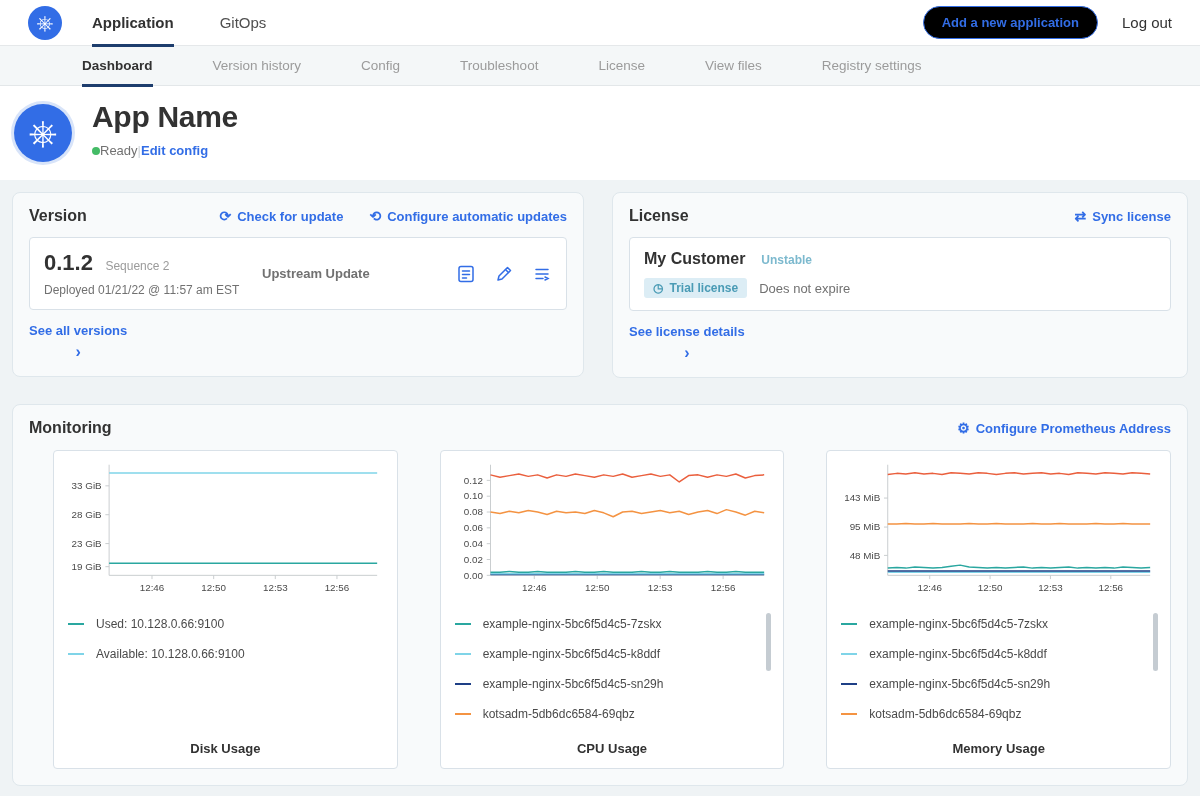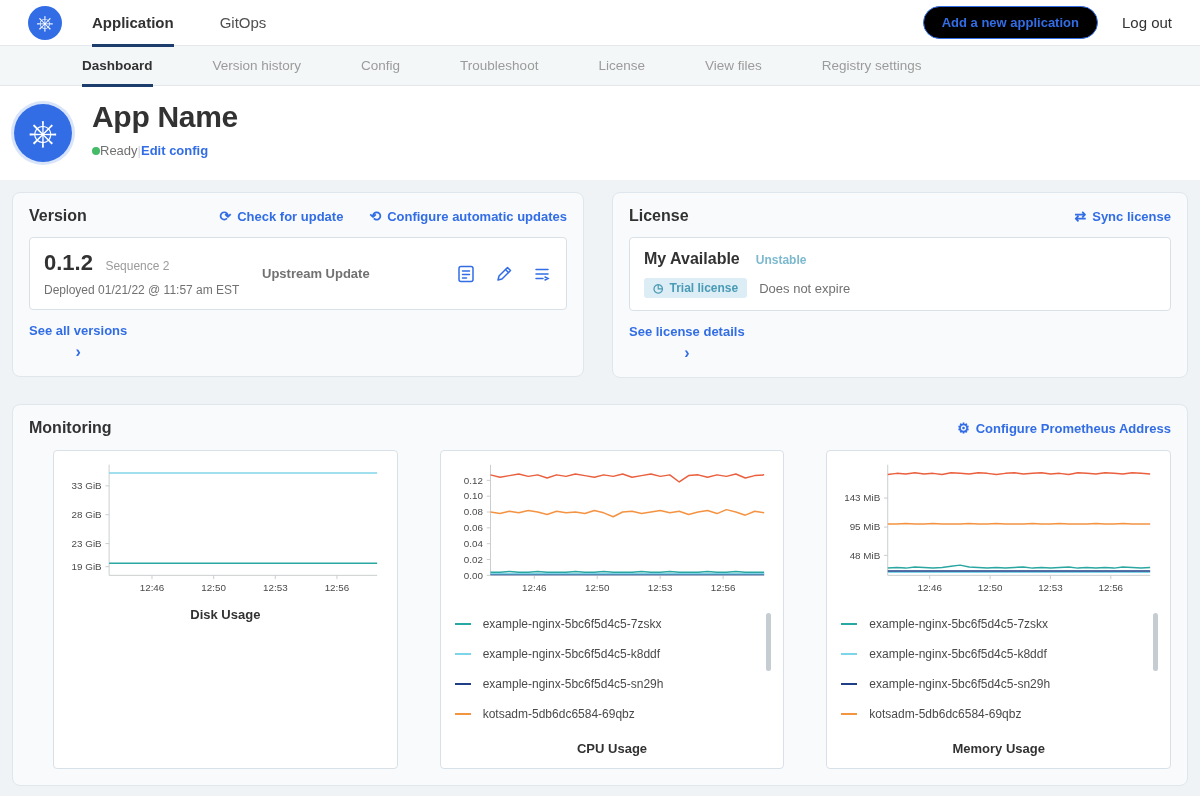--- a/index.html
+++ b/index.html
@@ -192,21 +192,21 @@
     <div class="card license">
       <div class="card-head">
         <div class="card-title">License</div>
         <span class="blue-link">
           <span class="glyph">⇄</span>
           <span>Sync license</span>
         </span>
       </div>
       <div class="inner">
         <div class="customer-row">
-          <span class="customer">My Available</span>
+          <span class="customer">My Customer</span>
           <span class="channel">Unstable</span>
         </div>
         <div class="license-row2">
           <span class="trial-badge">
             <span>◷</span>
             <span>Trial license</span>
           </span>
           <span class="expiry">Does not expire</span>
         </div>
       </div>
@@ -243,20 +243,30 @@
               <text x="91.75999999999999" y="139" text-anchor="middle" class="tick">12:46</text>
               <line x1="157.54000000000002" y1="122" x2="157.54000000000002" y2="126" stroke="#c6cacd"></line>
               <text x="157.54000000000002" y="139" text-anchor="middle" class="tick">12:50</text>
               <line x1="223.32" y1="122" x2="223.32" y2="126" stroke="#c6cacd"></line>
               <text x="223.32" y="139" text-anchor="middle" class="tick">12:53</text>
               <line x1="289.1" y1="122" x2="289.1" y2="126" stroke="#c6cacd"></line>
               <text x="289.1" y="139" text-anchor="middle" class="tick">12:56</text>
               <polyline points="46.0,12.9 86.9,12.9 127.7,12.9 168.6,12.9 209.4,12.9 250.3,12.9 291.1,12.9 332.0,12.9" fill="none" stroke="#7fd4e8" stroke-width="1.6" stroke-linejoin="round"></polyline>
               <polyline points="46.0,109.1 86.9,109.1 127.7,109.1 168.6,109.1 209.4,109.1 250.3,109.1 291.1,109.1 332.0,109.1" fill="none" stroke="#2aa7a0" stroke-width="1.6" stroke-linejoin="round"></polyline>
             </svg>
+          </div>
+        <div class="legend">
+            <div class="legend-item">
+              <span class="swatch" style="background: rgb(42, 167, 160);"></span>
+              <span>Used: 10.128.0.66:9100</span>
+            </div>
+            <div class="legend-item">
+              <span class="swatch" style="background: rgb(127, 212, 232);"></span>
+              <span>Available: 10.128.0.66:9100</span>
+            </div>
           </div>
         <div class="chart-title">Disk Usage</div>
       </div>
       <div class="chart-panel">
         <div class="chart-area">
             <svg viewBox="0 0 340 152" class="chart-svg">
               <line x1="40" y1="4" x2="40" y2="122" stroke="#c6cacd" stroke-width="1"></line>
               <line x1="40" y1="122" x2="332" y2="122" stroke="#c6cacd" stroke-width="1"></line>
               <line x1="36" y1="20.66666666666667" x2="40" y2="20.66666666666667" stroke="#c6cacd"></line>
               <text x="32" y="24.16666666666667" text-anchor="end" class="tick">0.12</text>

